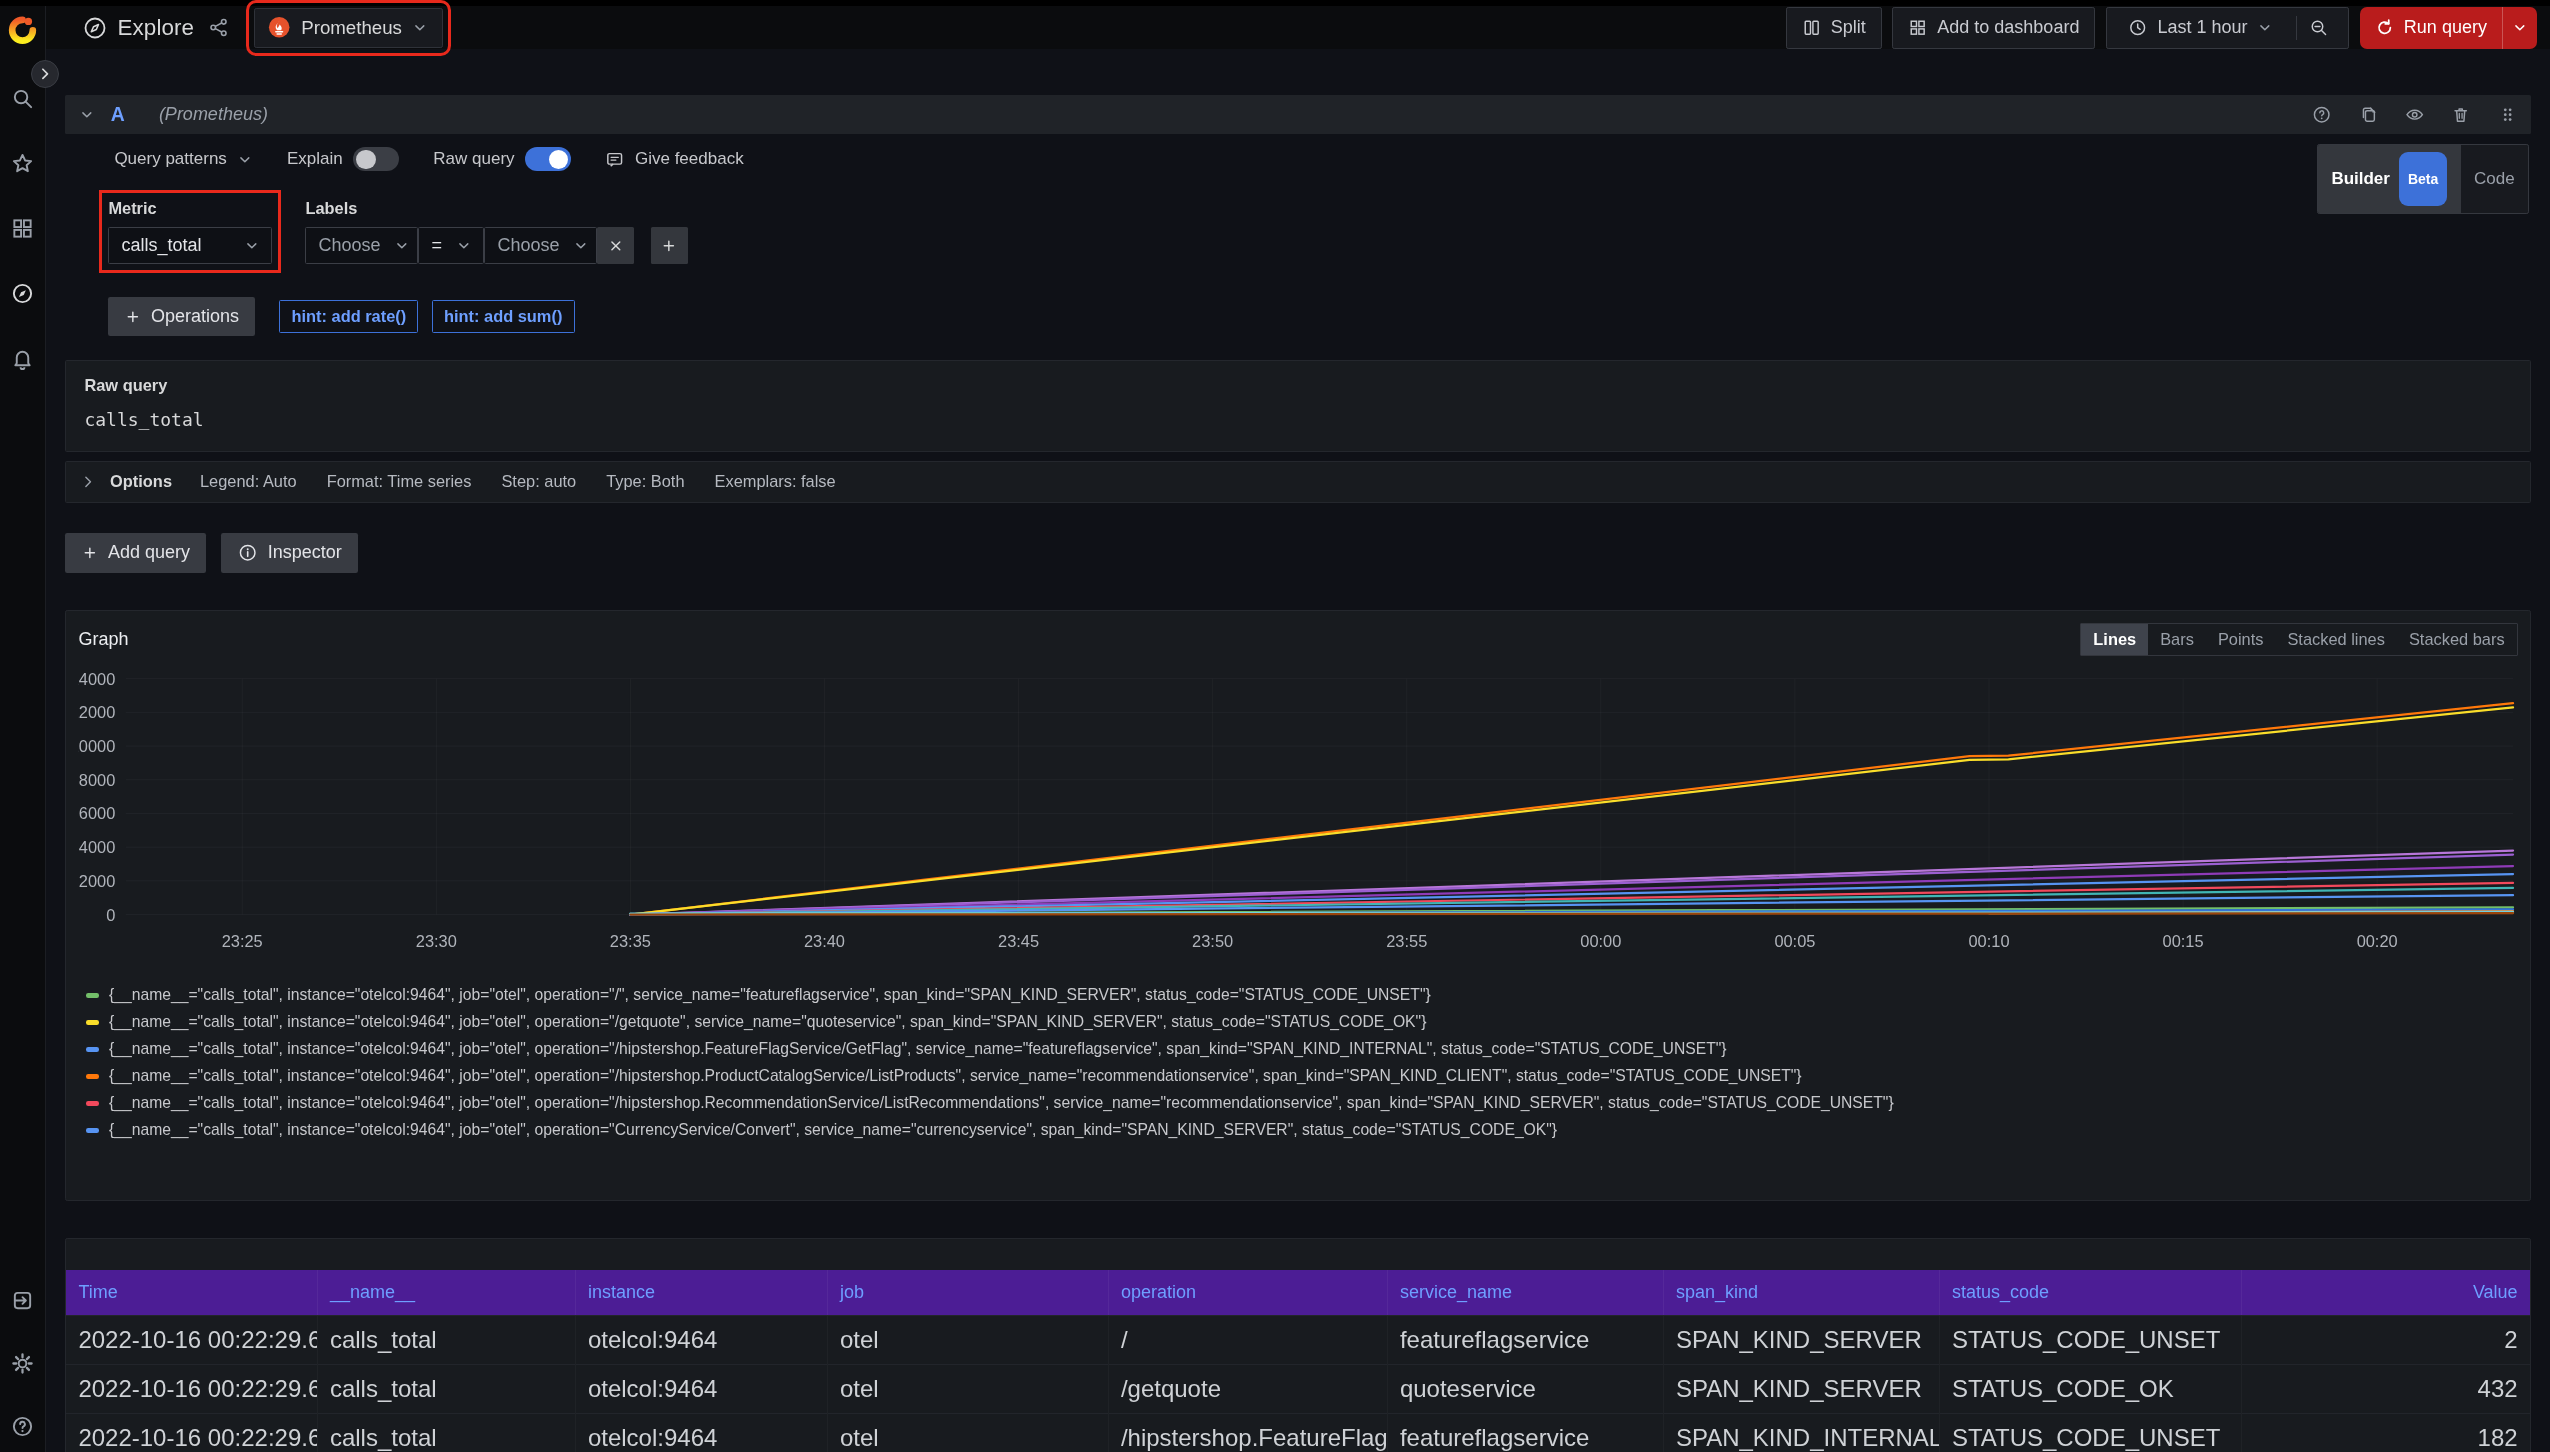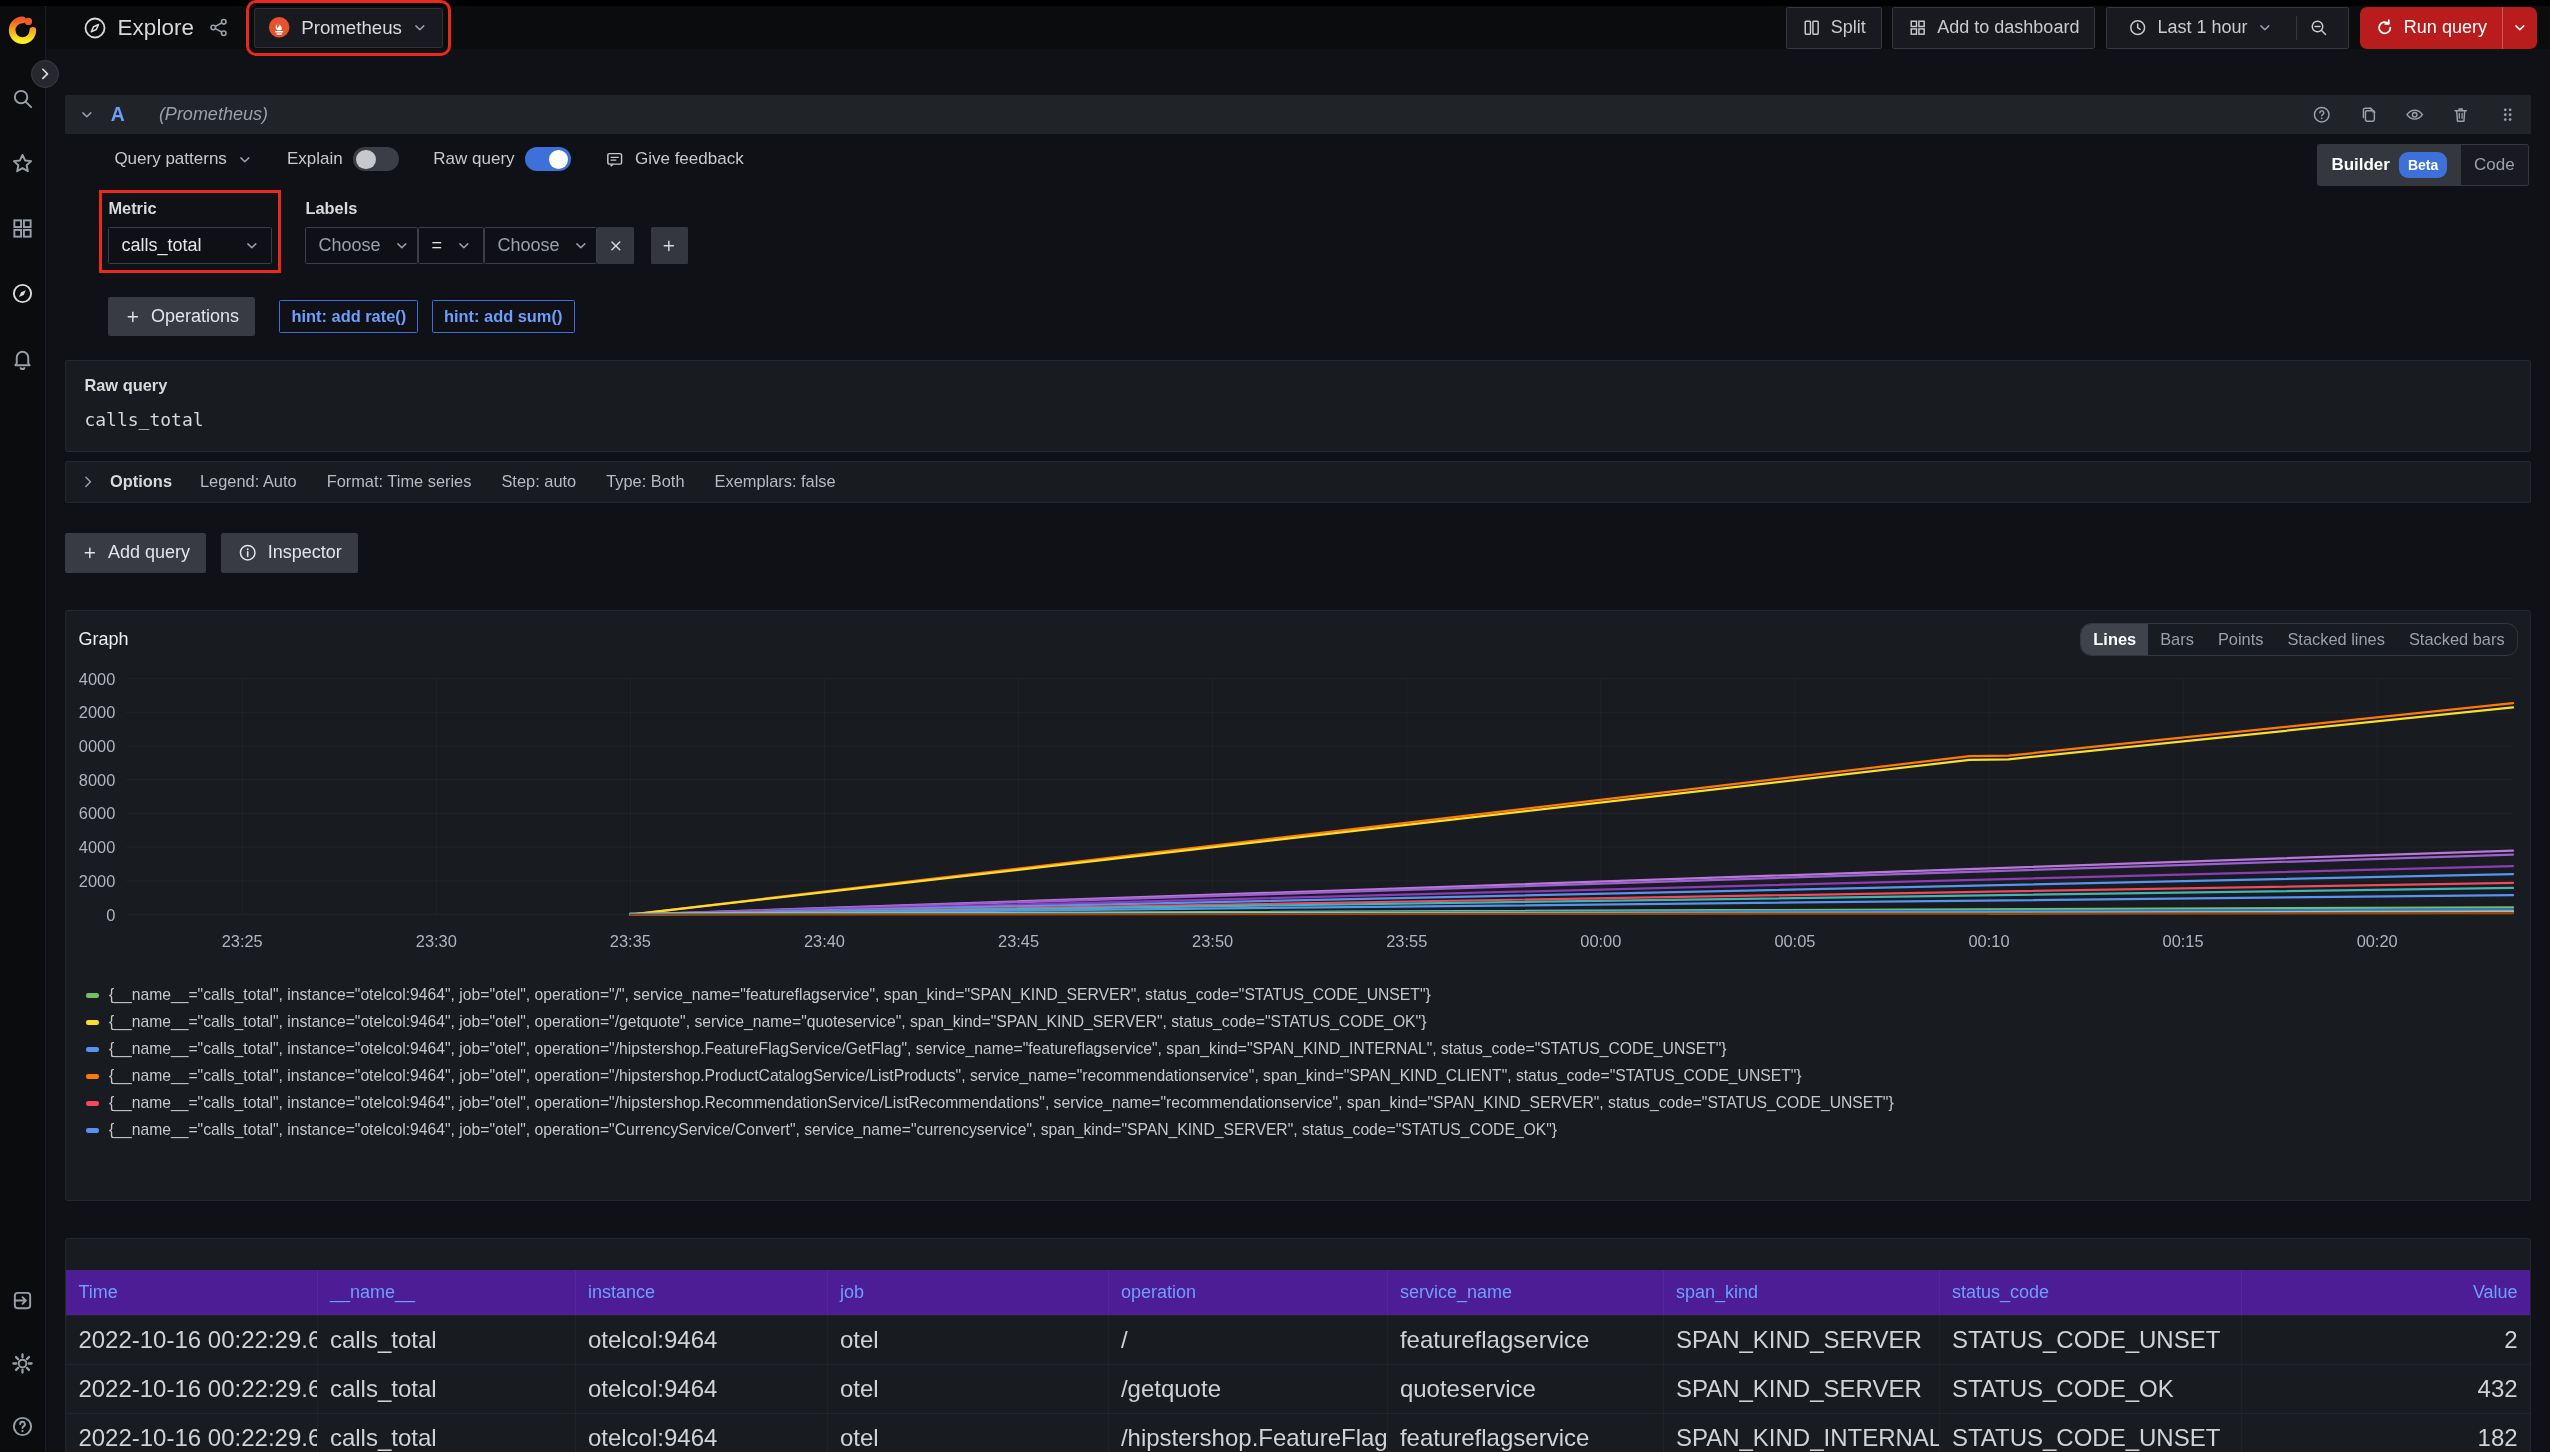--- a/index.html
+++ b/index.html
@@ -42,21 +42,21 @@
 
   .q-toolbar { display:flex; align-items:center; margin-top:13.4px; padding-left:49px; gap:34px; position:relative; }
   .tb-item { display:flex; align-items:center; gap:10.5px; font-size:17px; color:#c7c8cc; }
   .toggle { width:46px; height:24px; border-radius:12px; background:#3b3e45; position:relative; }
   .toggle .knob { position:absolute; top:2.2px; left:3px; width:19.4px; height:19.4px; border-radius:50%; background:#c7c8cc; }
   .toggle.on { background:#3d71d9; }
   .toggle.on .knob { left:auto; right:3px; background:#fff; }
   .builder-code { position:absolute; right:1.5px; top:-3px; display:flex; border:0.7px solid #35383f; border-radius:2.2px; overflow:hidden; background:#181a1f; }
   .bc-side { display:flex; align-items:center; gap:9px; padding:6.7px 13.4px; font-size:17px; color:#9aa0a9; }
   .bc-side.active { background:#34373d; color:#fff; font-weight:700; }
-  .beta { background:#3d71d9; color:#fff; font-size:14px; font-weight:700; border-radius:9px; padding:5px 9px; }
+  .beta { background:#3d71d9; color:#fff; font-size:14px; font-weight:700; border-radius:9px; padding:19px 9px; }
 
   .metric-row { display:flex; gap:33px; margin-top:28px; padding-left:43px; align-items:flex-start; }
   .field-label { font-size:16.4px; font-weight:700; color:#d8d9da; margin-bottom:9px; }
   .metric-group { outline:3.7px solid #e8291c; outline-offset:6.7px; }
   .select { height:37px; background:#0e1015; border:0.7px solid #3b3e46; border-radius:1.5px; display:flex; align-items:center; gap:13.4px; padding:0 12px; font-size:18px; color:#e3e4e8; }
   .select .sel-val { flex:1; }
   .labels-controls { display:flex; align-items:center; }
   .sq-btn { width:37px; height:37px; background:#34373d; border-radius:1.5px; display:flex; align-items:center; justify-content:center; color:#d8d9da; }
   .ops-row { display:flex; align-items:center; gap:13.4px; margin-top:33px; padding-left:43px; }
   .gray-btn { height:39px; background:#383b42; border-radius:2.2px; display:flex; align-items:center; gap:10.5px; padding:0 16.4px; font-size:18px; font-weight:500; color:#e3e4e8; }
@@ -68,21 +68,21 @@
   .raw-value { margin-top:13.4px; font-family:"DejaVu Sans Mono",monospace; font-size:18px; color:#d8d9da; }
   .options-bar { margin-top:9px; background:#181b1f; border:0.7px solid #24272d; border-radius:1.5px; height:42px; display:flex; align-items:center; gap:28px; padding:0 13.4px; font-size:16.4px; color:#b6bac1; }
   .options-title { font-weight:700; color:#d8d9da; }
   .actions-row { display:flex; gap:15px; margin-top:30px; }
 
   
   .panel { margin-top:37px; background:#181b1f; border:0.7px solid #24272d; border-radius:2.2px; }
   .graph-panel { padding:12px 12px 0; height:591px; overflow:hidden; }
   .panel-title { font-size:18px; font-weight:500; color:#eceef1; }
   .graph-head { display:flex; align-items:center; }
-  .vm-group { margin-left:auto; display:flex; border:0.7px solid #33363d; border-radius:11px; overflow:hidden; }
+  .vm-group { margin-left:auto; display:flex; border:0.7px solid #33363d; border-radius:1px; overflow:hidden; }
   .vm-btn { background:transparent; border:none; color:#9aa0a9; font-size:16.4px; padding:6px 12px; font-family:"Liberation Sans",sans-serif; }
   .vm-btn.active { background:#3f434c; color:#fff; font-weight:700; }
   .graph-warning { display:flex; align-items:center; justify-content:center; gap:10.5px; margin-top:22.4px; font-size:18px; color:#d8d9da; }
   .warn-link { color:#6e9fff; }
   .chart-wrap { margin-top:12px; }
   .legend { margin-top:6px; height:161px; overflow:hidden; padding-left:7.5px; }
   .legend-row { display:flex; align-items:center; height:27px; }
   .legend-marker { width:12.7px; height:4.5px; border-radius:2.2px; margin-right:10.5px; flex:0 0 auto; }
   .legend-text { font-size:15.7px; color:#c7c8cc; white-space:nowrap; }
 

